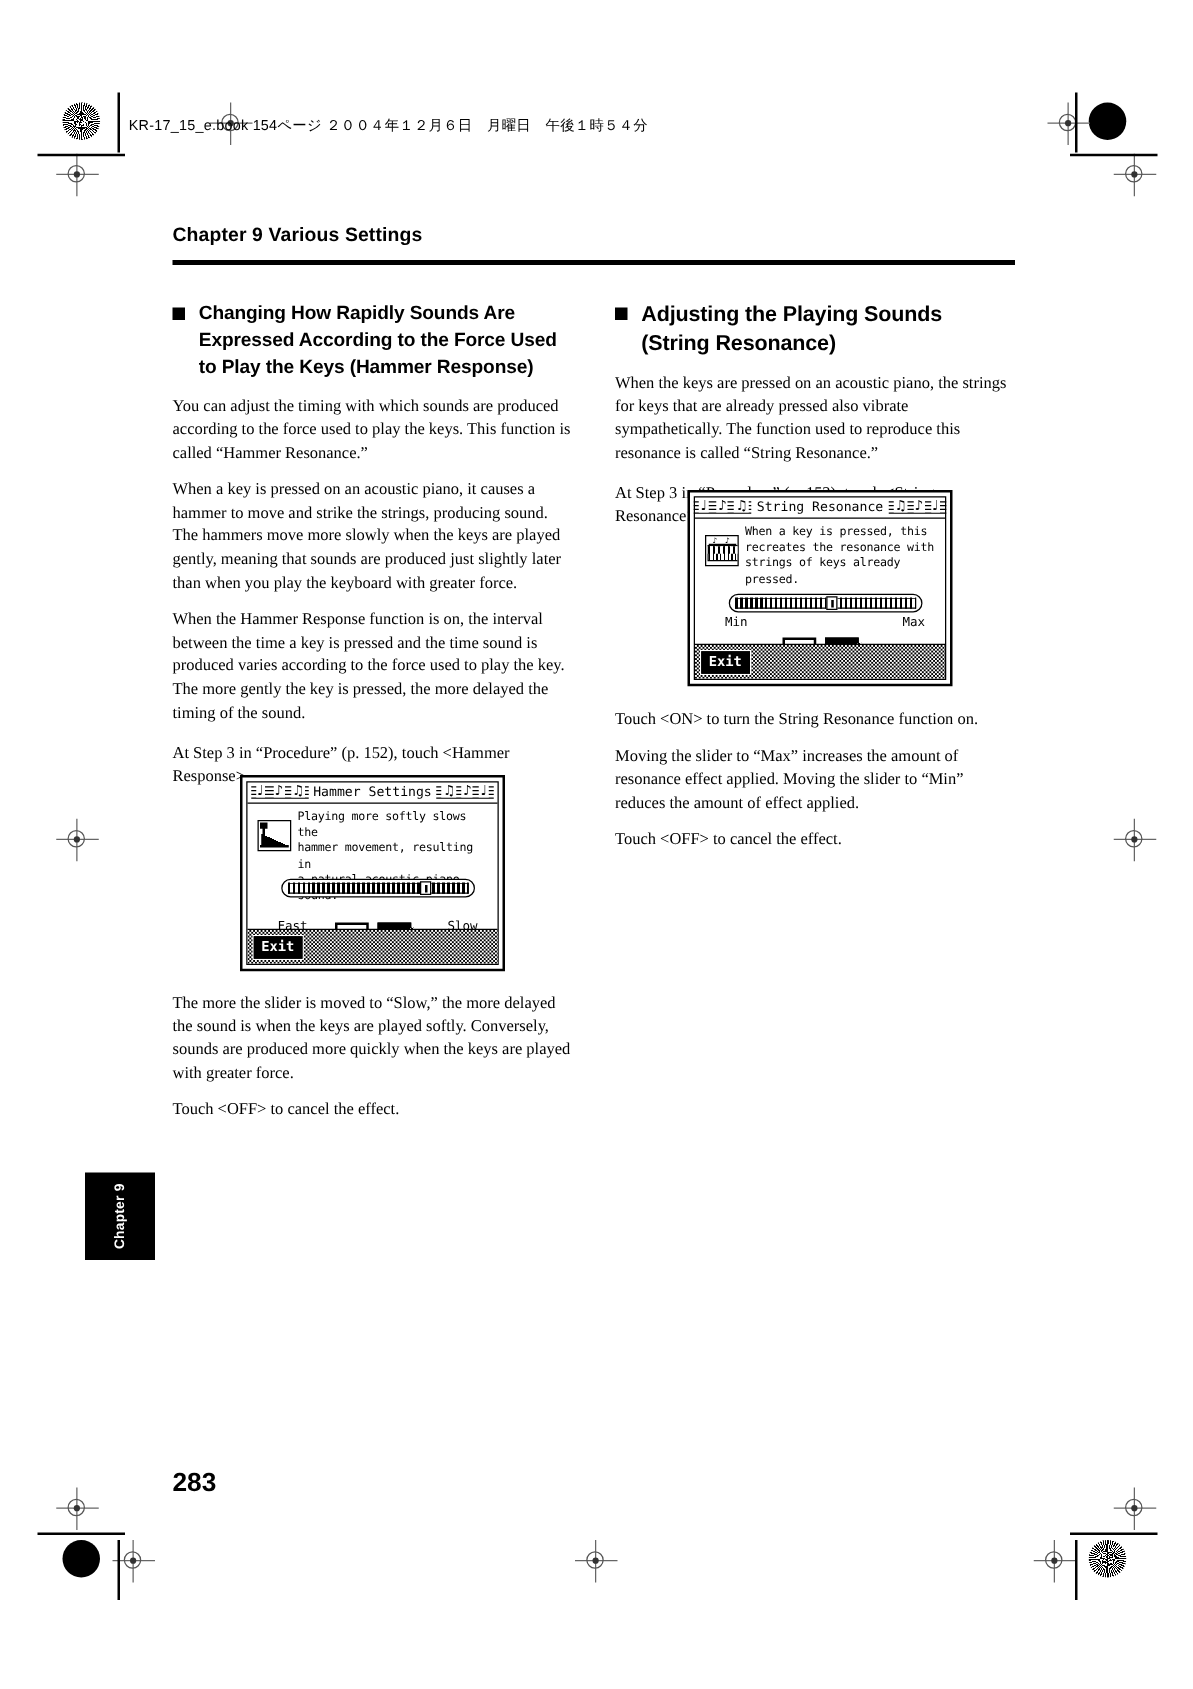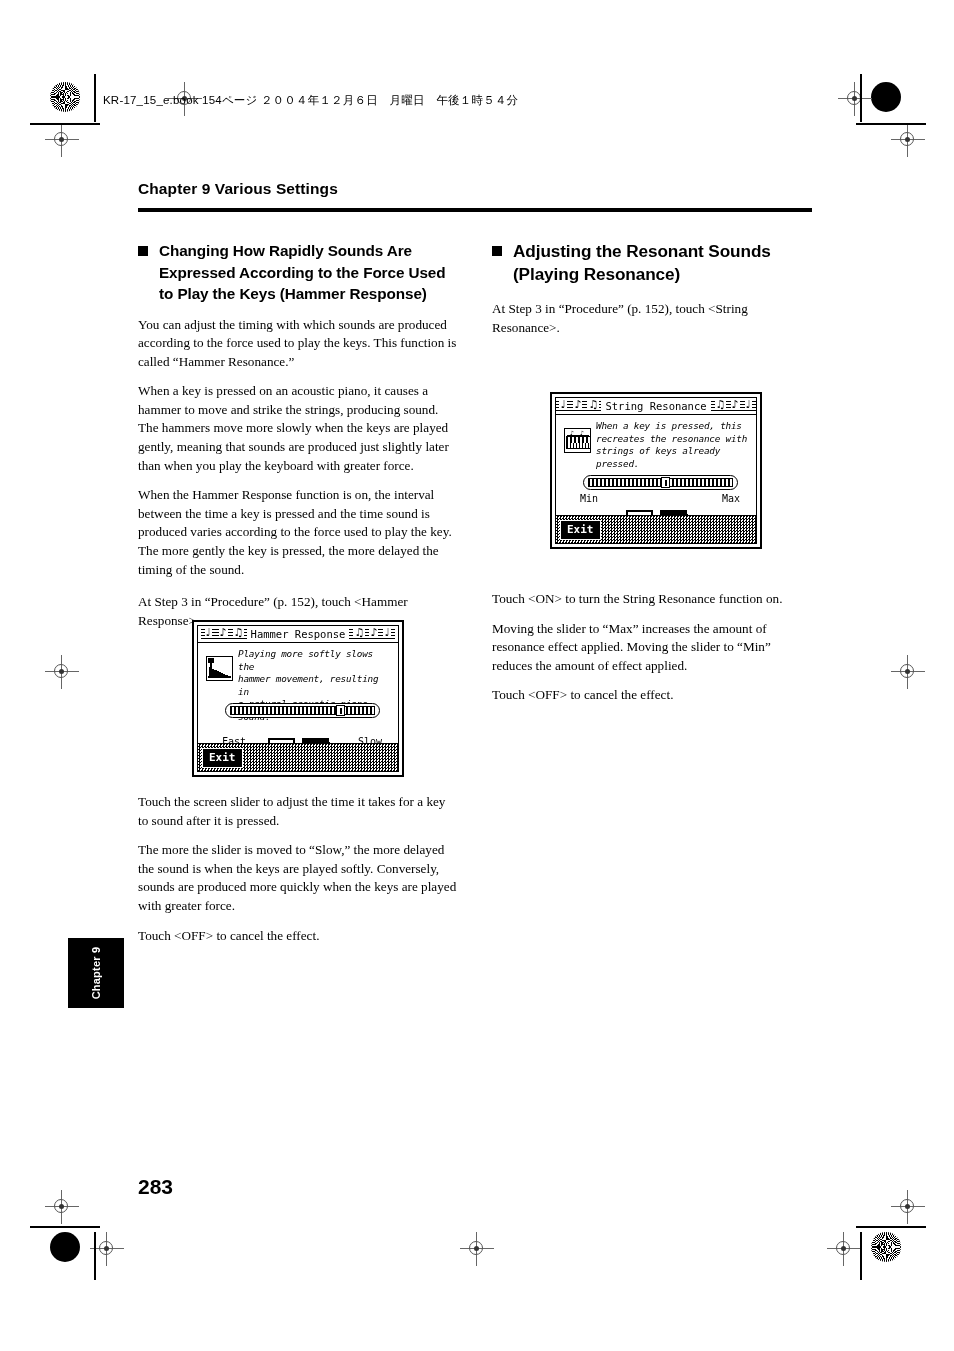--- a/index.html
+++ b/index.html
@@ -197,21 +197,20 @@
   }
 
   .lcd-desc {
     position: absolute;
     left: 8px;
     right: 8px;
     top: 22px;
     display: flex;
     align-items: flex-start;
     gap: 5px;
-    font-style: italic;
   }
   .lcd-icon {
     flex: 0 0 auto;
     width: 27px;
     height: 25px;
     border: 1px solid #000;
     box-sizing: border-box;
     position: relative;
     overflow: hidden;
     background: #fff;
@@ -514,21 +513,21 @@
     <div class="lcd-title-bar">
       <span class="stave">
         <i></i>
           <i></i>
           <i></i>
           <i></i>
         <b style="left:4px;">♩</b>
           <b style="left:18px;">♪</b>
           <b style="left:32px;">♫</b>
       </span>
-      <span class="lcd-title-text">Hammer Response</span>
+      <span class="lcd-title-text">Hammer Settings</span>
       <span class="stave">
         <i></i>
           <i></i>
           <i></i>
           <i></i>
         <b style="left:4px;">♫</b>
           <b style="left:20px;">♪</b>
           <b style="left:34px;">♩</b>
       </span>
     </div>
@@ -563,30 +562,30 @@
     </div>
 
     <div class="lcd-footer">
       <span class="lcd-exit">Exit</span>
     </div>
 
   </div>
 </div>
 
 <div class="col col-left" style="top:793px;">
-  <p class="body">Touch the screen slider to adjust the time it takes for a key to sound after it is pressed.</p>
   <p class="body">The more the slider is moved to “Slow,” the more delayed the sound is when the keys are played softly. Conversely, sounds are produced more quickly when the keys are played with greater force.</p>
   <p class="body">Touch &lt;OFF&gt; to cancel the effect.</p>
 </div>
 
 <div class="col col-right">
   <h2 class="sec-head big">
     <span class="bullet"></span>
-    <span>Adjusting the Resonant Sounds (Playing Resonance)</span>
+    <span>Adjusting the Playing Sounds (String Resonance)</span>
   </h2>
+  <p class="body">When the keys are pressed on an acoustic piano, the strings for keys that are already pressed also vibrate sympathetically. The function used to reproduce this resonance is called “String Resonance.”</p>
   <p class="body gap-before">At Step 3 in “Procedure” (p. 152), touch &lt;String Resonance&gt;.</p>
 </div>
 
 <div class="lcd" style="left:550px; top:392px; width:212px; height:157px;">
   <div class="lcd-inner">
 
     <div class="lcd-title-bar">
       <span class="stave">
         <i></i>
           <i></i>
@@ -638,21 +637,21 @@
       <div class="lcd-btn on">ON</div>
     </div>
 
     <div class="lcd-footer">
       <span class="lcd-exit">Exit</span>
     </div>
 
   </div>
 </div>
 
-<div class="col col-right" style="top:590px;">
+<div class="col col-right" style="top:566px;">
   <p class="body">Touch &lt;ON&gt; to turn the String Resonance function on.</p>
   <p class="body">Moving the slider to “Max” increases the amount of resonance effect applied. Moving the slider to “Min” reduces the amount of effect applied.</p>
   <p class="body">Touch &lt;OFF&gt; to cancel the effect.</p>
 </div>
 
 <div class="chapter-tab">
   <span>Chapter 9</span>
 </div>
 <div class="folio">283</div>
 

